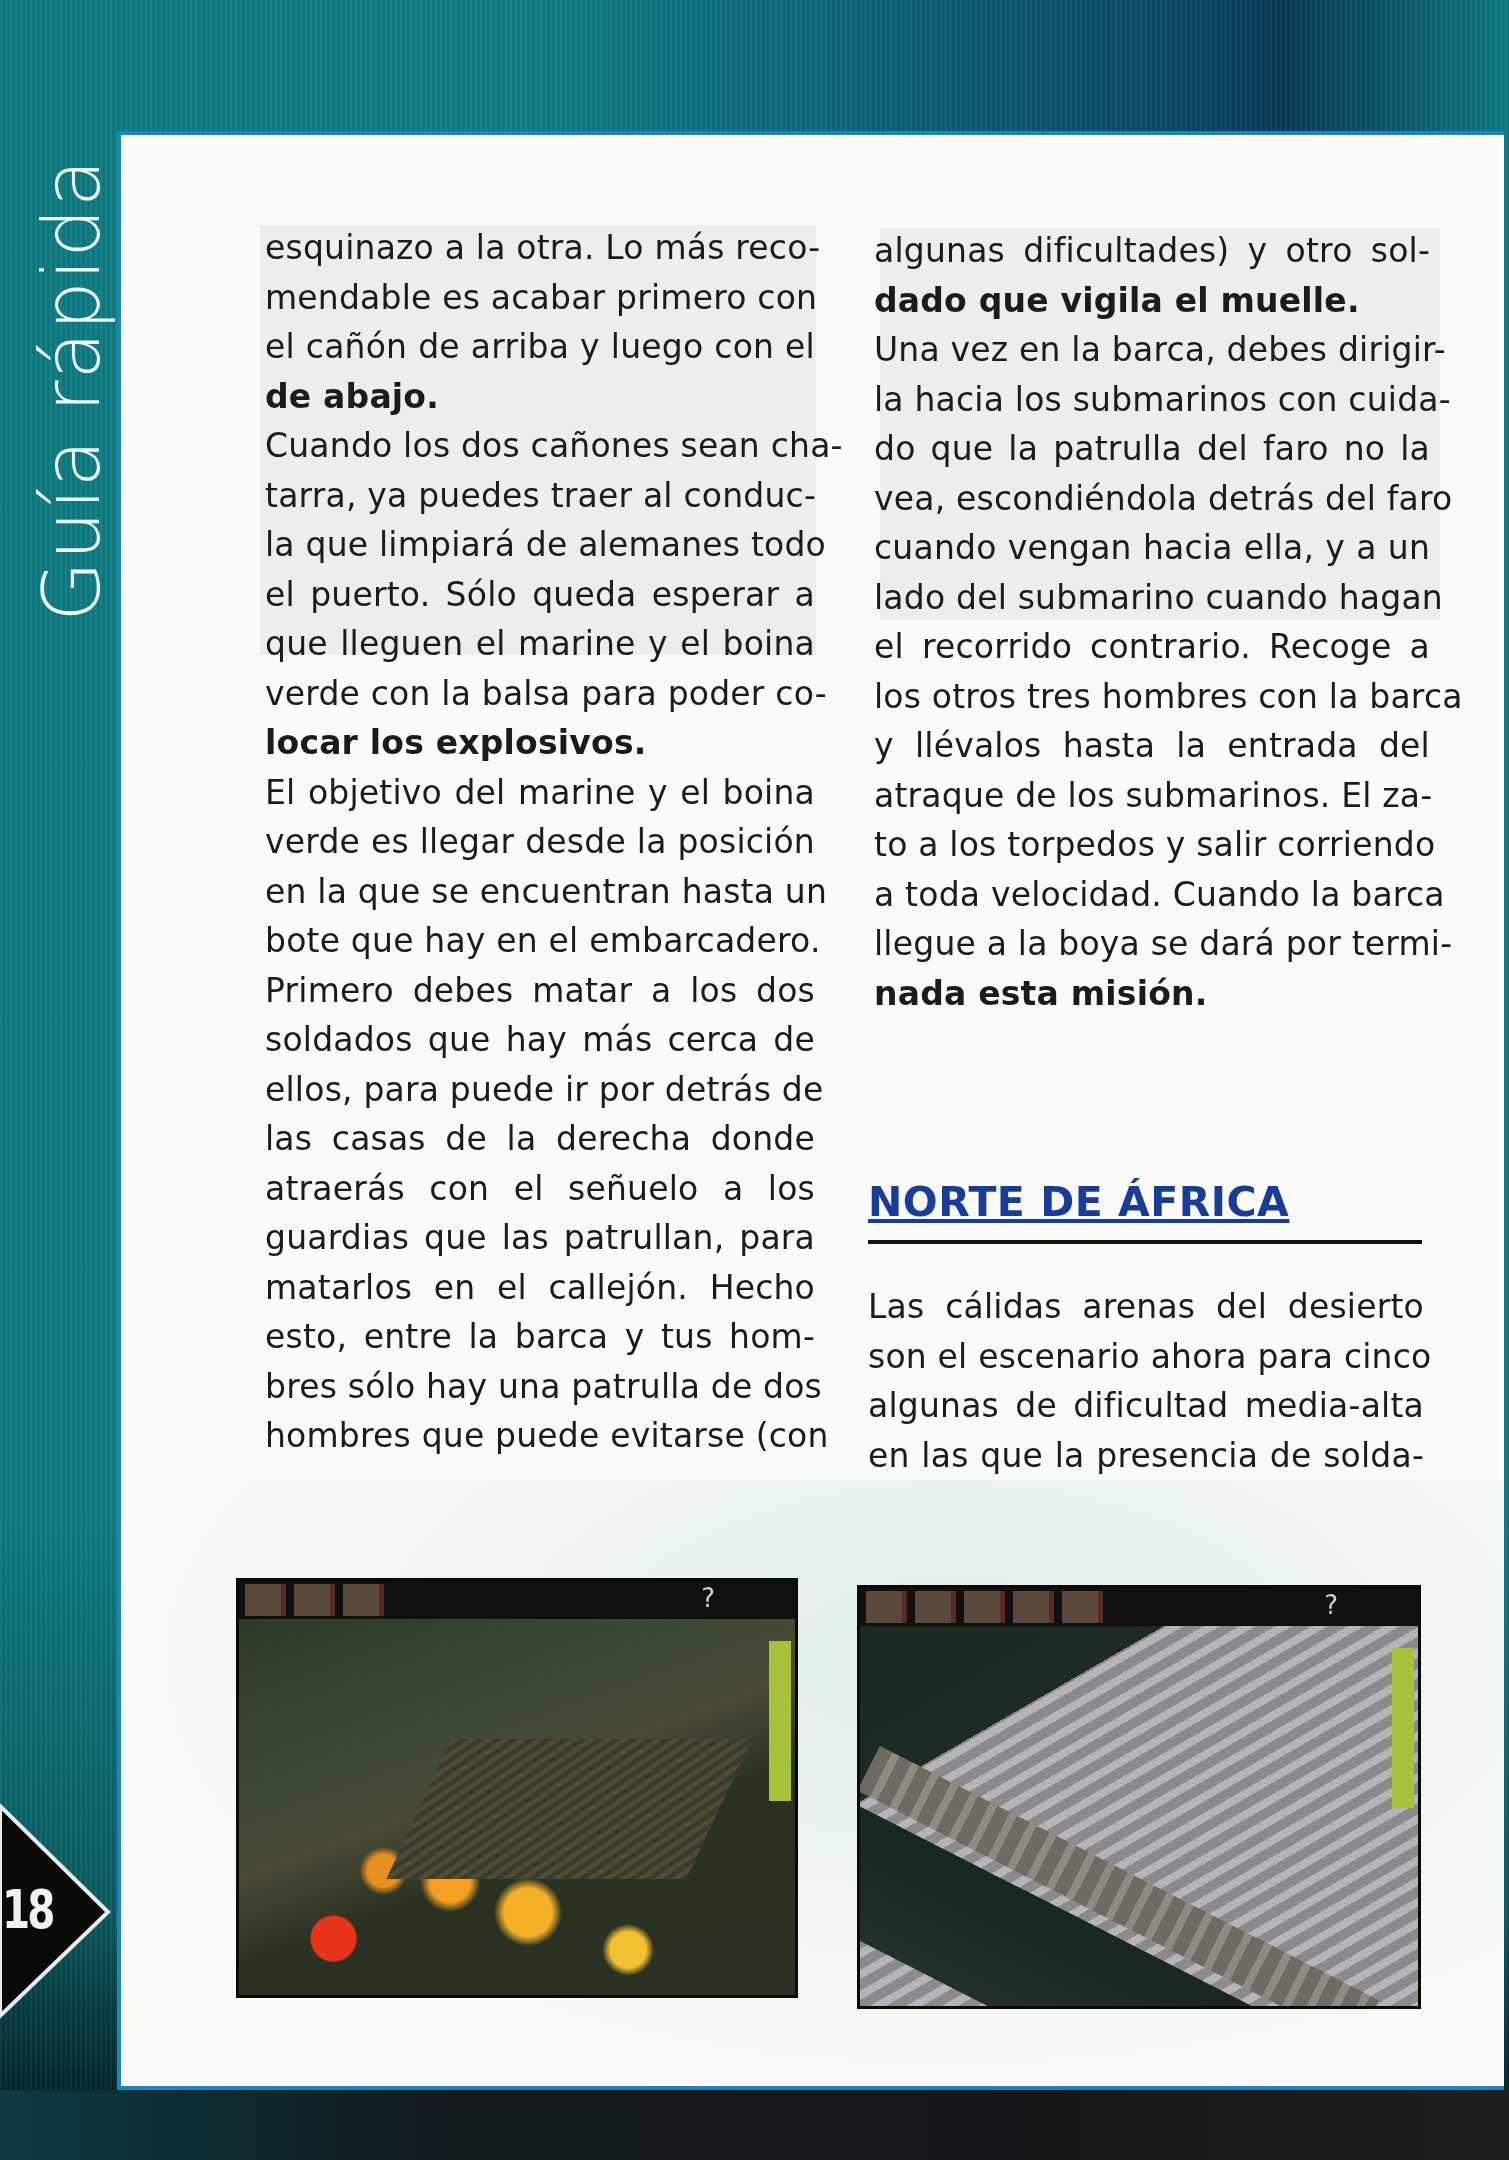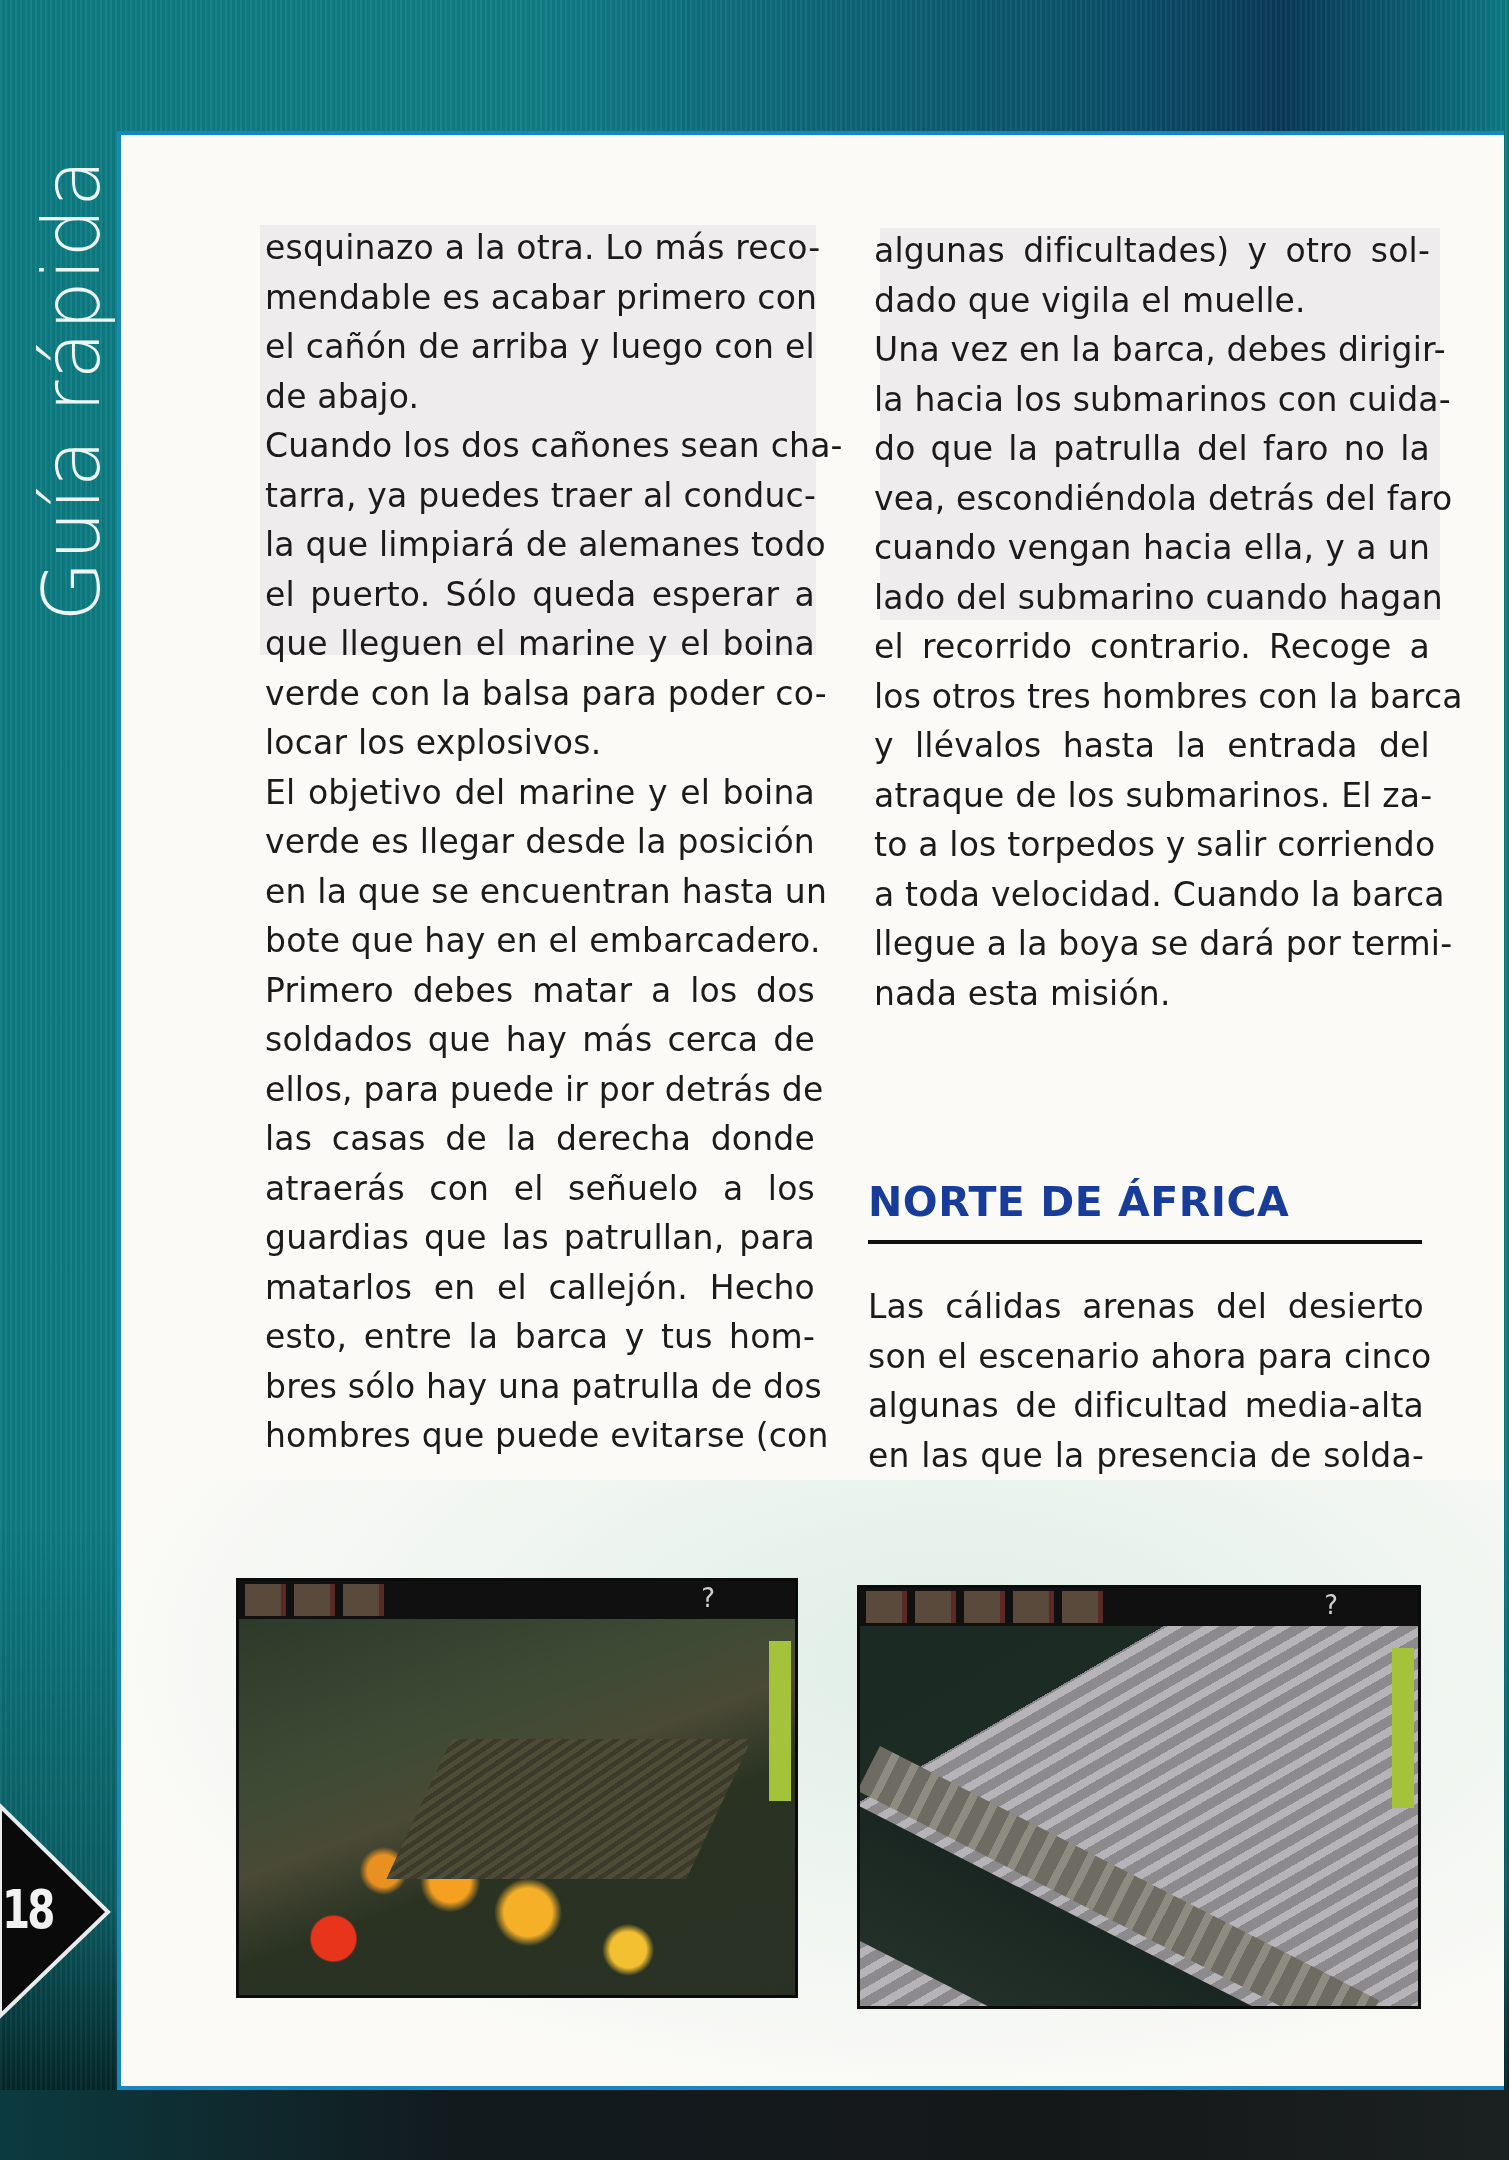--- a/index.html
+++ b/index.html
@@ -39,26 +39,27 @@
   }
   .greybox {
     position: absolute; background: #eeecec;
   }
   .col {
     position: absolute; color: #1b1b1b;
     font-family: "DejaVu Sans", sans-serif; font-size: 33px; line-height: 49.5px;
     letter-spacing: 0.2px;
   }
   .col p { margin: 0; text-align: justify; text-align-last: justify; white-space: nowrap; }
-  .col p.last { text-align-last: left; }
+  .col p.last { text-align-last: left; font-weight: bold; }
   .heading {
     position: absolute; left: 868px; top: 1178px; width: 554px;
     color: #173c9a; font-family: "DejaVu Sans", sans-serif; font-weight: bold;
     font-size: 41px; letter-spacing: 0.5px; padding-bottom: 14px;
     border-bottom: 4px solid #111;
+    text-decoration: underline;
   }
   .shot {
     position: absolute; background: #0d1310; border: 3px solid #0b0b0b;
     overflow: hidden; box-sizing: border-box;
   }
   .shot .hud {
     position: absolute; left: 0; right: 0; top: 0; height: 38px; background: #101010;
     display: flex; align-items: center; gap: 8px; padding-left: 6px;
   }
   .shot .face { width: 36px; height: 32px; background: #5a4a3c; border-right: 5px solid #5c2a26; }

